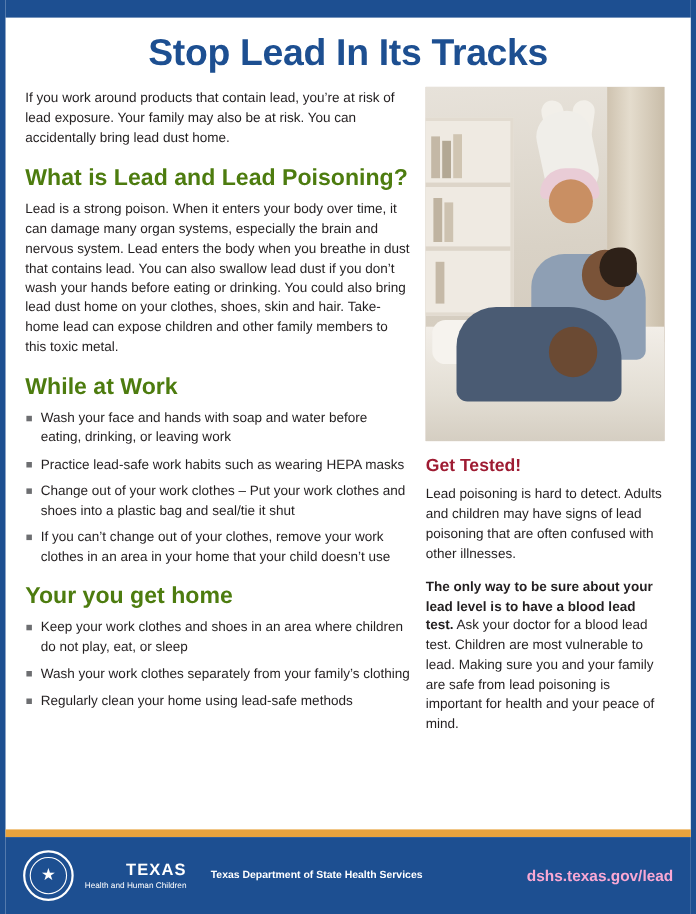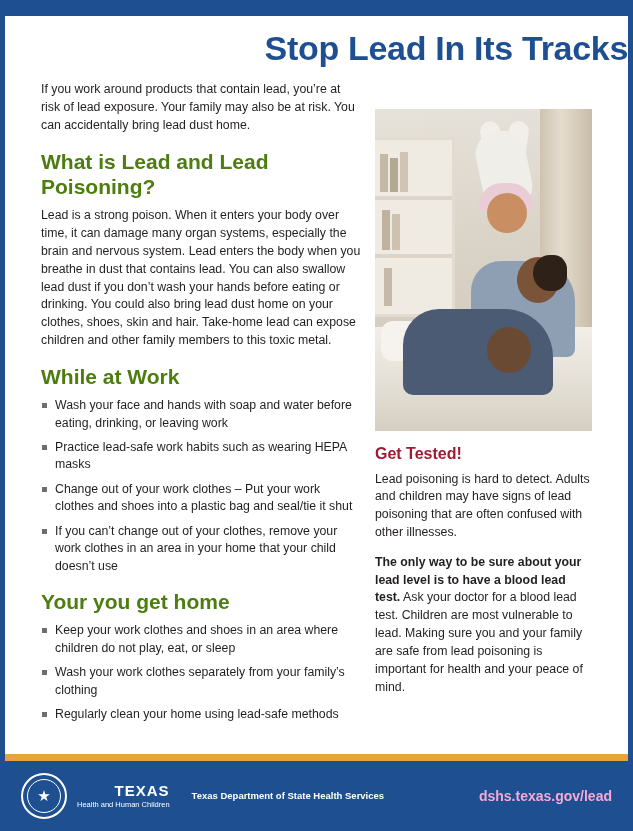--- a/index.html
+++ b/index.html
@@ -23,33 +23,32 @@
     border-left: 5px solid #1d4f91;
     border-right: 5px solid #1d4f91;
     background: #ffffff;
   }
   .top-bar {
     height: 16px;
     background: #1d4f91;
     width: 100%;
   }
   .title {
-    text-align: right;
+    text-align: center;
     color: #1d4f91;
     font-size: 34px;
     font-weight: bold;
     letter-spacing: -0.3px;
     margin: 14px 0 12px 0;
     line-height: 1.1;
   }
   .content {
     display: flex;
-    padding: 0 36px;
-    box-sizing: border-box;
-    align-items: center;
+    padding: 0 18px;
+    box-sizing: border-box;
   }
   .col-left {
     width: 364px;
     padding-right: 14px;
     box-sizing: border-box;
   }
   .col-right {
     width: 217px;
     box-sizing: border-box;
   }

